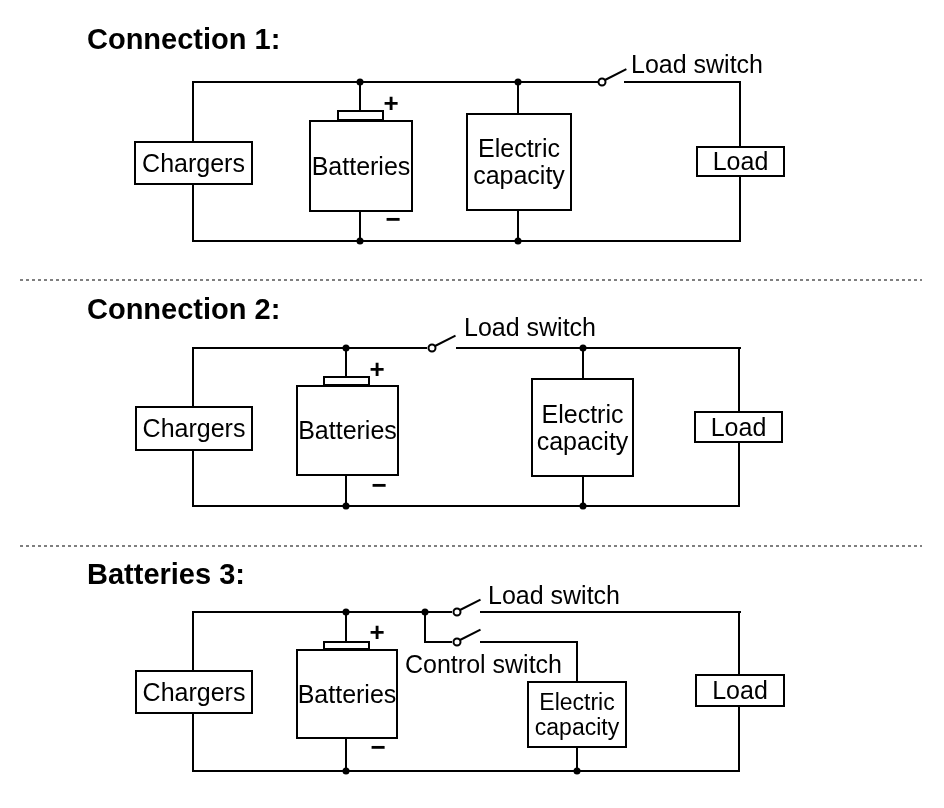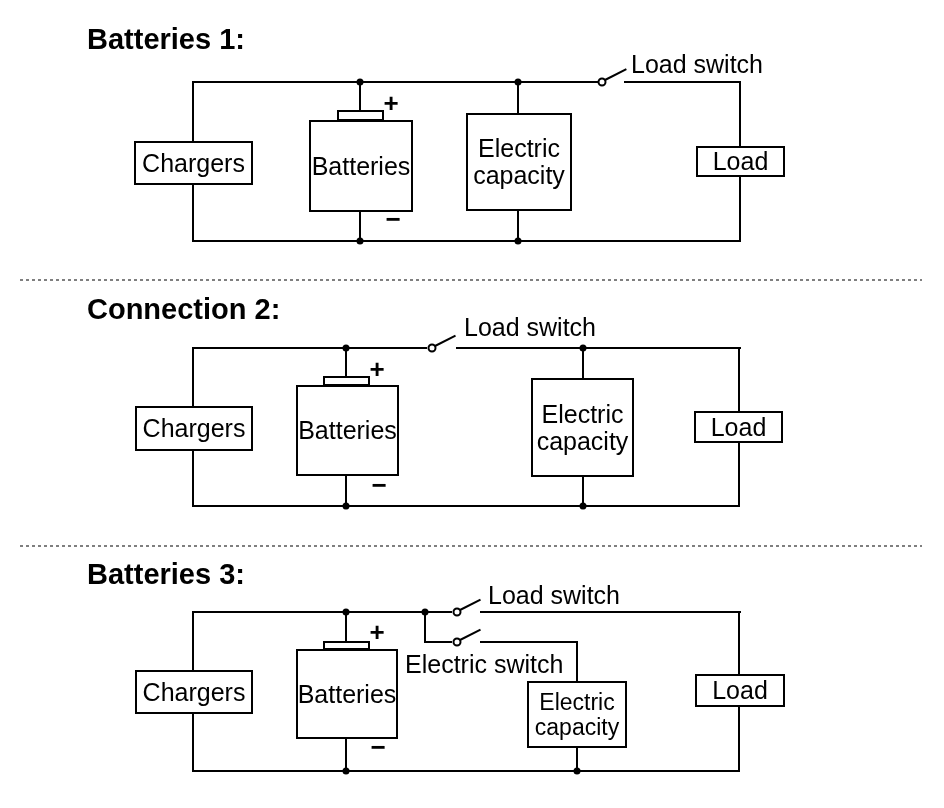--- a/index.html
+++ b/index.html
@@ -39,21 +39,21 @@
     position:absolute;left:20px;width:902px;height:2px;
     background:repeating-linear-gradient(90deg,#7f7f7f 0 3px,transparent 3px 6px);
   }
 </style>
 </head>
 <body>
 
 <div class="canvas">
 
   <div>
-    <div class="title" style="left:87px;top:23px">Batteries 1:</div>
+    <div class="title" style="left:87px;top:23px">Connection 1:</div>
 
     <div class="wire" style="left:192px;top:81px;width:2px;height:161px"></div>
     <div class="wire" style="left:193px;top:81px;width:405px;height:2px"></div>
     <div class="wire" style="left:624px;top:81px;width:117px;height:2px"></div>
     <div class="wire" style="left:193px;top:240px;width:548px;height:2px"></div>
     <div class="wire" style="left:359px;top:82px;width:2px;height:29px"></div>
     <div class="wire" style="left:359px;top:211px;width:2px;height:30px"></div>
     <div class="wire" style="left:517px;top:82px;width:2px;height:32px"></div>
     <div class="wire" style="left:517px;top:210px;width:2px;height:31px"></div>
     <div class="wire" style="left:739px;top:81px;width:2px;height:66px"></div>
@@ -172,16 +172,16 @@
     <div class="dot" style="left:425px;top:612px"></div>
     <div class="dot" style="left:346px;top:771px"></div>
     <div class="dot" style="left:577px;top:771px"></div>
 
     <div class="sw-circle" style="left:457px;top:612px"></div>
     <div class="lever" style="left:460px;top:609px;width:23px"></div>
     <div class="sw-label" style="left:488px;top:581px">Load switch</div>
 
     <div class="sw-circle" style="left:457px;top:642px"></div>
     <div class="lever" style="left:460px;top:639px;width:23px"></div>
-    <div class="sw-label" style="left:405px;top:650px">Electric switch</div>
+    <div class="sw-label" style="left:405px;top:650px">Control switch</div>
   </div>
 
 </div>
 
 </body></html>

